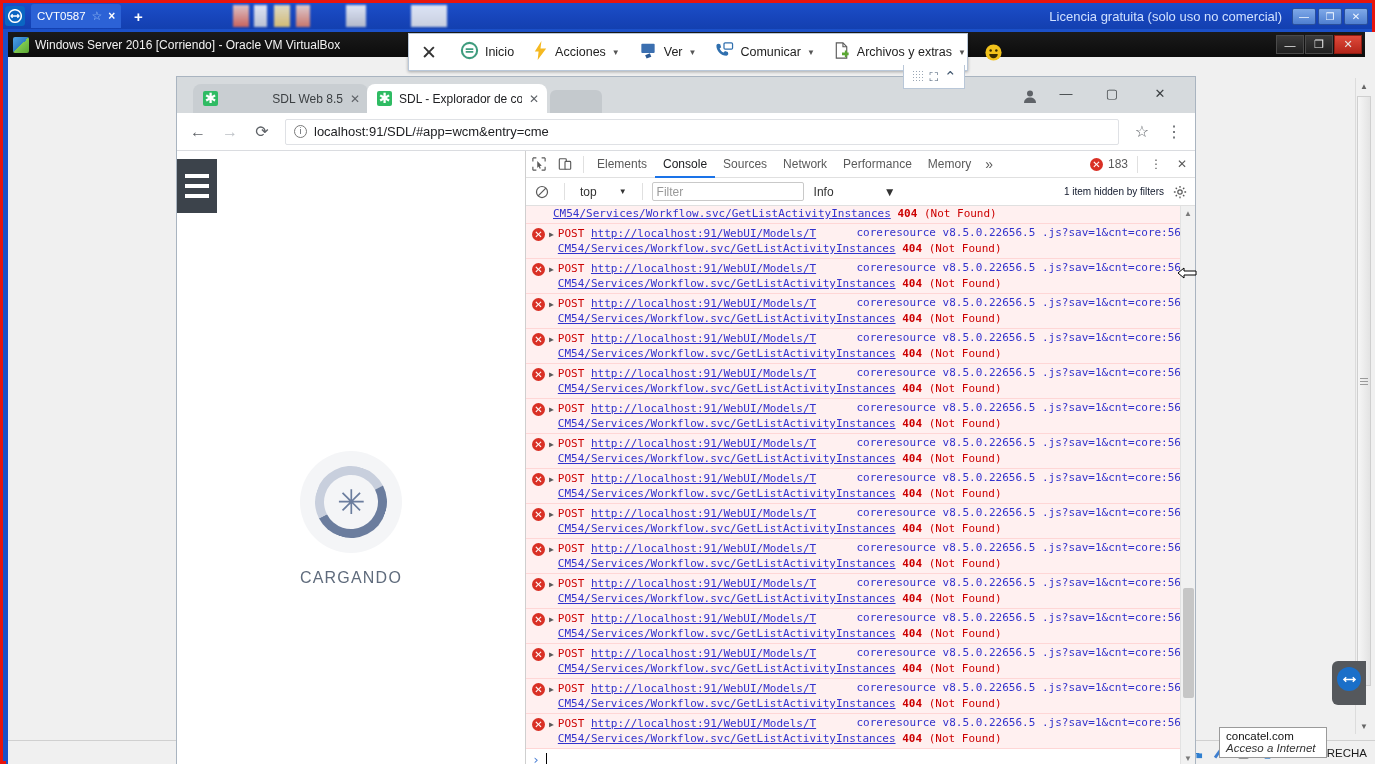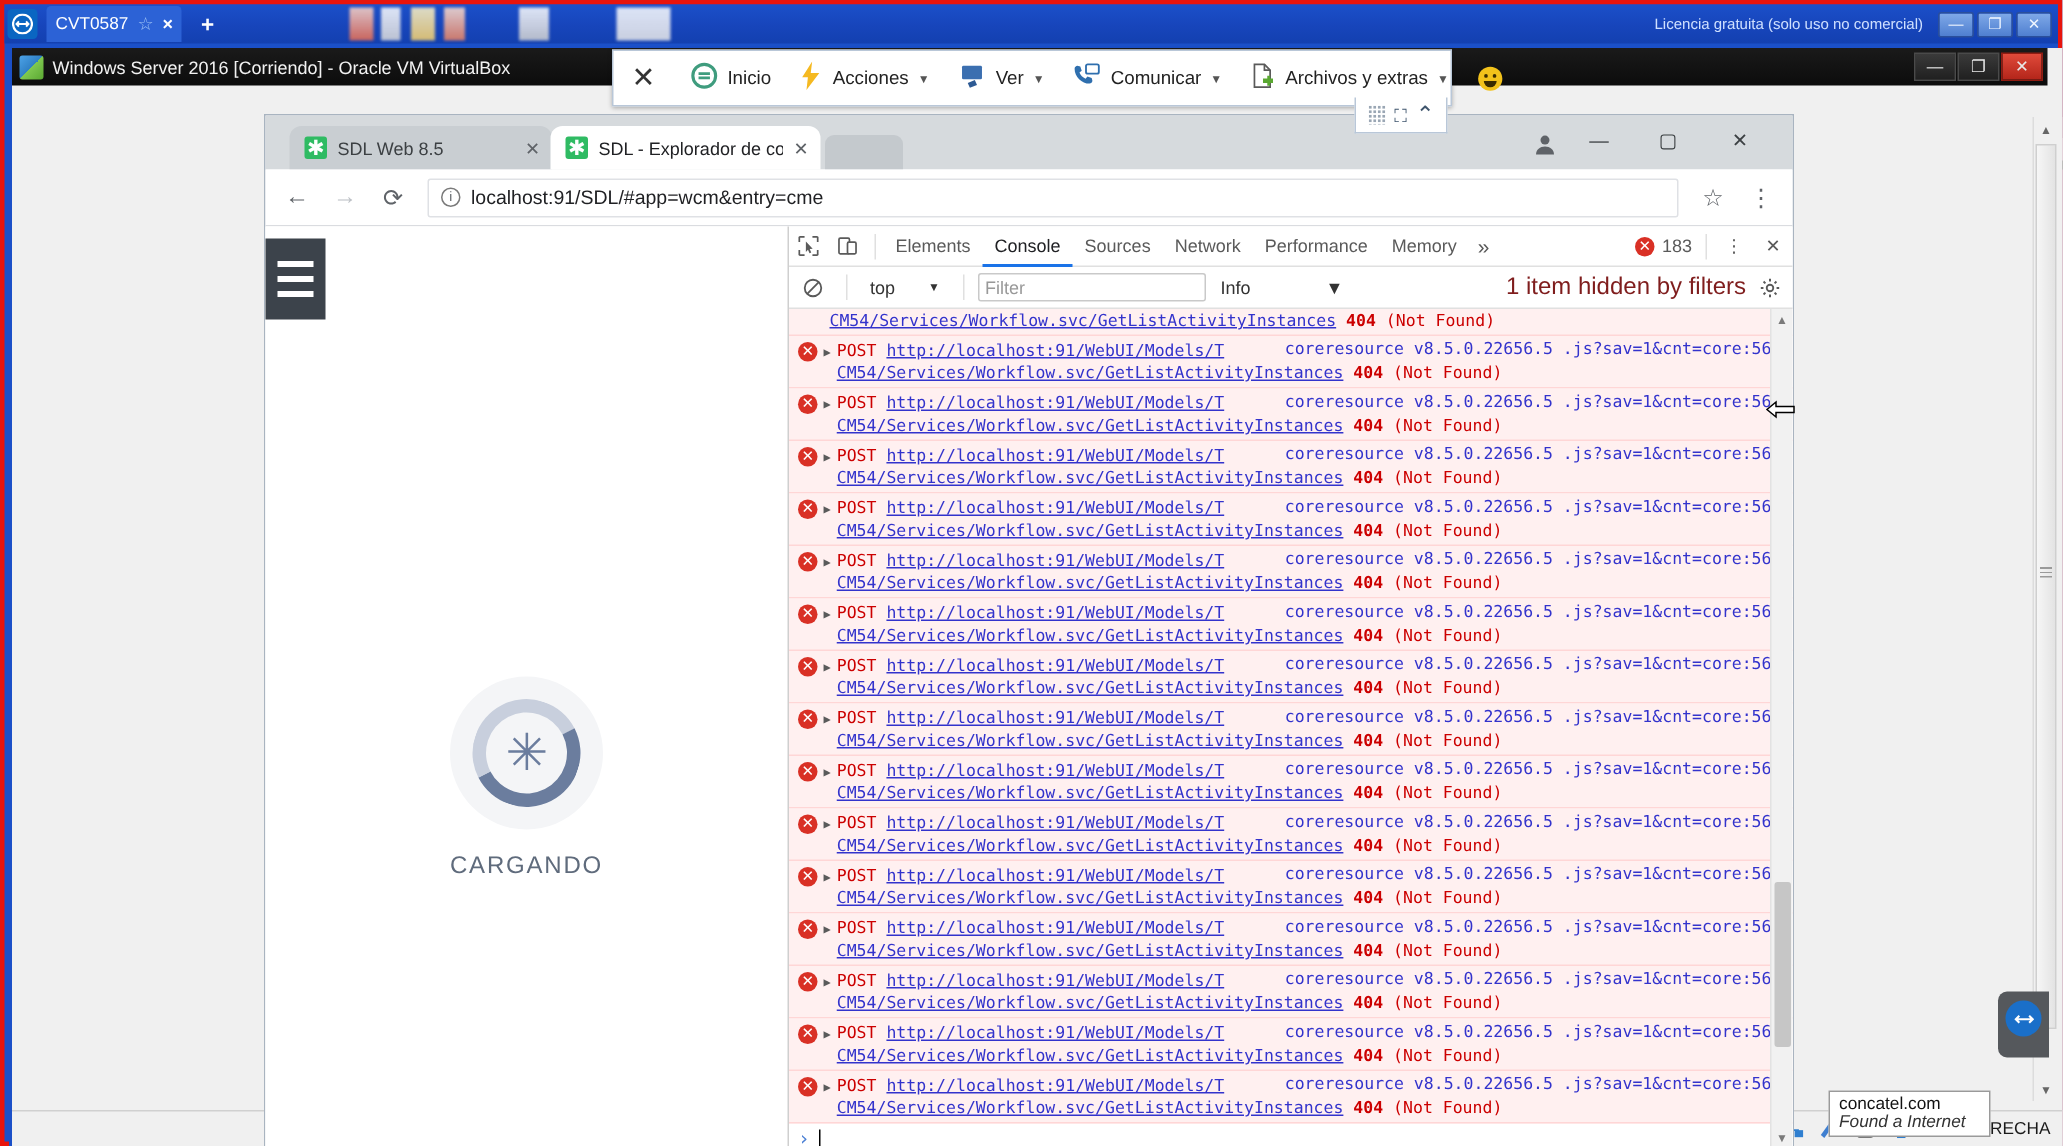--- a/index.html
+++ b/index.html
@@ -38,21 +38,21 @@
   .tv-newtab {
     margin-left:6px; color:#fff; font-size:15px; font-weight:bold;
     width:22px; text-align:center; flex:0 0 auto;
   }
   .tv-thumbs { position:relative; flex:1 1 auto; height:26px; overflow:hidden; }
   .tv-thumbs i {
     position:absolute; top:2px; height:22px; display:block;
     filter: blur(1.1px); opacity:.85;
   }
   .tv-license {
-    color:#cfe0ff; font-size:10px; margin-right:10px; white-space:nowrap;
+    color:#cfe0ff; font-size:13px; margin-right:10px; white-space:nowrap;
     flex:0 0 auto;
   }
   .tv-winbtns { display:flex; gap:2px; margin-right:4px; flex:0 0 auto; }
   .tv-winbtns span {
     width:24px; height:17px; background:linear-gradient(180deg,#7fa9e8,#4f7fd0);
     border:1px solid #2a4f9b; border-radius:2px;
     color:#f0f6ff; font-size:10px; display:flex; align-items:center; justify-content:center;
   }
 
   
@@ -118,20 +118,21 @@
   .chrome-tabstrip {
     position:absolute; left:0; top:0; right:0; height:36px;
     background:#d6dadd; display:flex; align-items:flex-end;
   }
   .ctab {
     position:relative; height:29px; min-width:175px; max-width:180px;
     display:flex; align-items:center; gap:7px; padding:0 8px 0 10px;
     font-size:12px; color:#3c4043;
     background:#c9ced2; border-top-left-radius:8px; border-top-right-radius:8px;
     margin-right:-1px;
+    text-align:right;
   }
   .ctab.active { background:#ffffff; color:#202124; z-index:3; }
   .ctab .favicon {
     width:15px; height:15px; flex:0 0 auto; border-radius:2px;
     background:#2fbb63; position:relative;
   }
   .ctab .favicon::after{
     content:"✱"; position:absolute; left:0; top:-3px; width:15px;
     text-align:center; color:#fff; font-size:14px; line-height:20px;
   }
@@ -227,21 +228,21 @@
     border-bottom:1px solid #e0e0e0; font-size:12px; color:#5a5a5a;
     padding:0 3px; flex:0 0 auto;
   }
   .ctx-sel { display:flex; align-items:center; gap:22px; padding:0 6px; font-size:12px; color:#333; }
   .ctx-sel .caret { font-size:8px; }
   .filter-input {
     width:152px; height:19px; border:1px solid #c9c9c9; border-radius:2px;
     font-size:12px; color:#999; padding:0 4px; line-height:18px;
   }
   .level-sel { display:flex; align-items:center; gap:50px; padding:0 6px; font-size:12px; color:#333; }
-  .dt-hidden-note { margin-left:auto; font-size:16px; color:#7f1d1d; }
+  .dt-hidden-note { margin-left:auto; font-size:10px; color:#0f172a; }
   .gear { width:24px; display:flex; align-items:center; justify-content:center; }
 
   .console-body {
     flex:1 1 auto; position:relative; overflow:hidden; background:#fff;
   }
   .cl-row {
     position:relative; display:flex; align-items:flex-start; gap:4px;
     background:#fff0f0; border-bottom:1px solid #ffd6d6;
     padding:2px 14px 2px 6px; min-height:32px;
     font-family:"DejaVu Sans Mono","Liberation Mono",monospace; font-size:11px;
@@ -441,21 +442,21 @@
           <svg width="15" height="15" viewBox="0 0 16 16">
               <rect x="1" y="4" width="9" height="8" rx="1" fill="#2f7fd0"></rect>
               <path d="M9 2h5v6l-2-1.6L10.5 8 9 6.4z" fill="#4a90d9" stroke="#1f5fa8" stroke-width=".7"></path>
             </svg>
         </span>
         <span class="vb-dir">DERECHA</span>
       </div>
 
       <div class="vb-tip">
         <div class="t1">concatel.com</div>
-        <div class="t2">Found a Internet</div>
+        <div class="t2">Acceso a Internet</div>
       </div>
 
       <div class="chrome">
 
         <div class="chrome-tabstrip">
           <div style="width:16px"></div>
           <div class="ctab">
             <span class="favicon"></span>
             <span class="label">SDL Web 8.5</span>
             <span class="tclose">✕</span>

